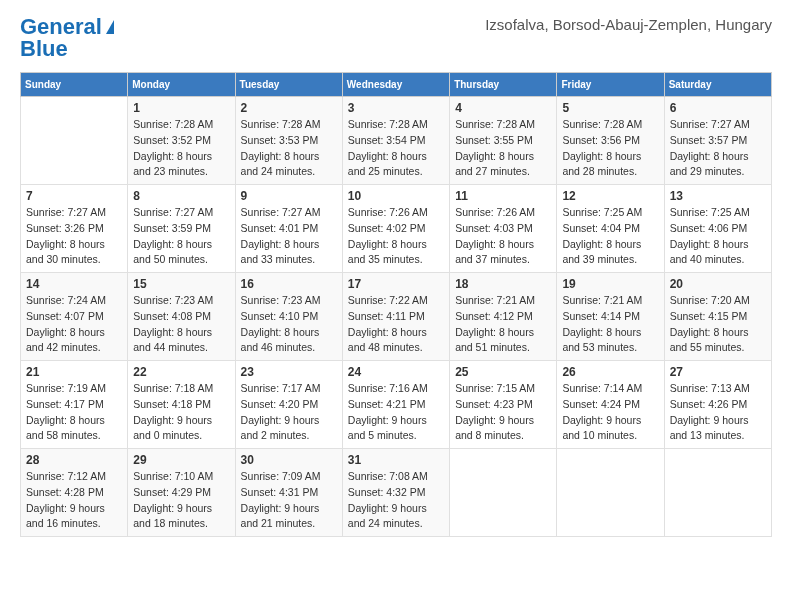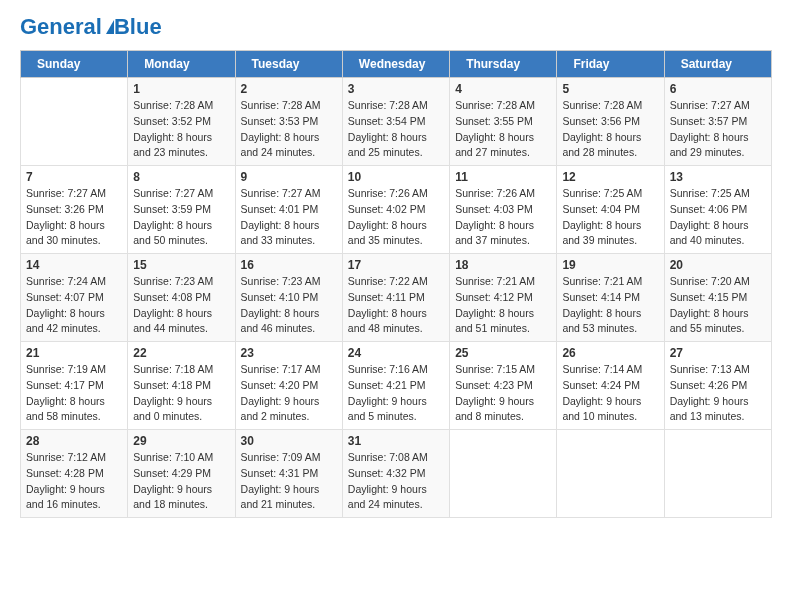--- a/index.html
+++ b/index.html
@@ -11,21 +11,21 @@
       padding: 16px 20px;
     }
     .header-section {
       display: flex;
       justify-content: space-between;
       align-items: flex-start;
       margin-bottom: 12px;
     }
     .logo {
       display: flex;
-      flex-direction: row;
+      flex-direction: column;
       align-items: flex-start;
     }
     .logo-text {
       font-size: 22px;
       font-weight: bold;
       color: #333;
       line-height: 1;
     }
     .logo-text span {
       color: #1a6eb5;
@@ -55,23 +55,23 @@
     table {
       width: 100%;
       border-collapse: collapse;
       table-layout: fixed;
     }
     thead tr {
       background-color: #3a7abf;
     }
     thead th {
       color: #fff;
-      font-size: 12px;
+      font-size: 10px;
       font-weight: bold;
-      padding: 6px 16px;
+      padding: 6px 4px;
       text-align: left;
       border: 1px solid #ccc;
     }
     tbody tr {
       border-bottom: 1px solid #ddd;
     }
     tbody td {
       vertical-align: top;
       padding: 4px 5px;
       font-size: 10.5px;
@@ -103,20 +103,21 @@
   <div class="logo">
     <div style="display:flex; align-items:center; gap:2px;">
       <span class="logo-text">
         <span>General</span>
       </span>
       <span class="logo-triangle"></span>
     </div>
     <span class="logo-text" style="color:#1a6eb5; font-size:22px;">Blue</span>
   </div>
   <div class="title-section">
+    <div class="location">Izsofalva, Borsod-Abauj-Zemplen, Hungary</div>
   </div>
 </div>
 
 <table>
   <thead>
     <tr>
     <th>Sunday</th>
         <th>Monday</th>
         <th>Tuesday</th>
         <th>Wednesday</th>

